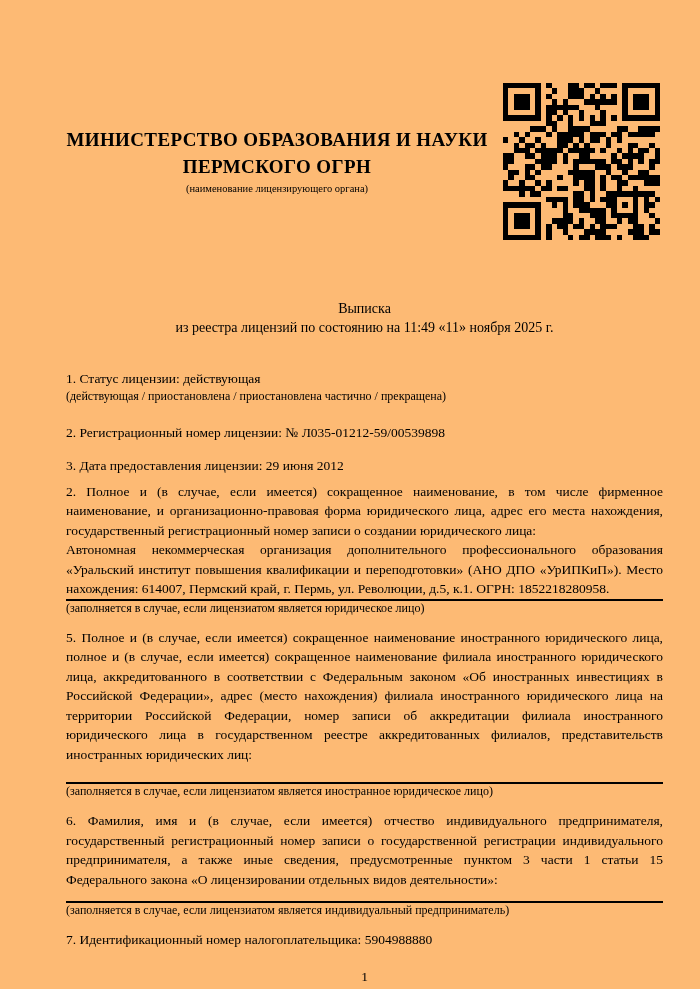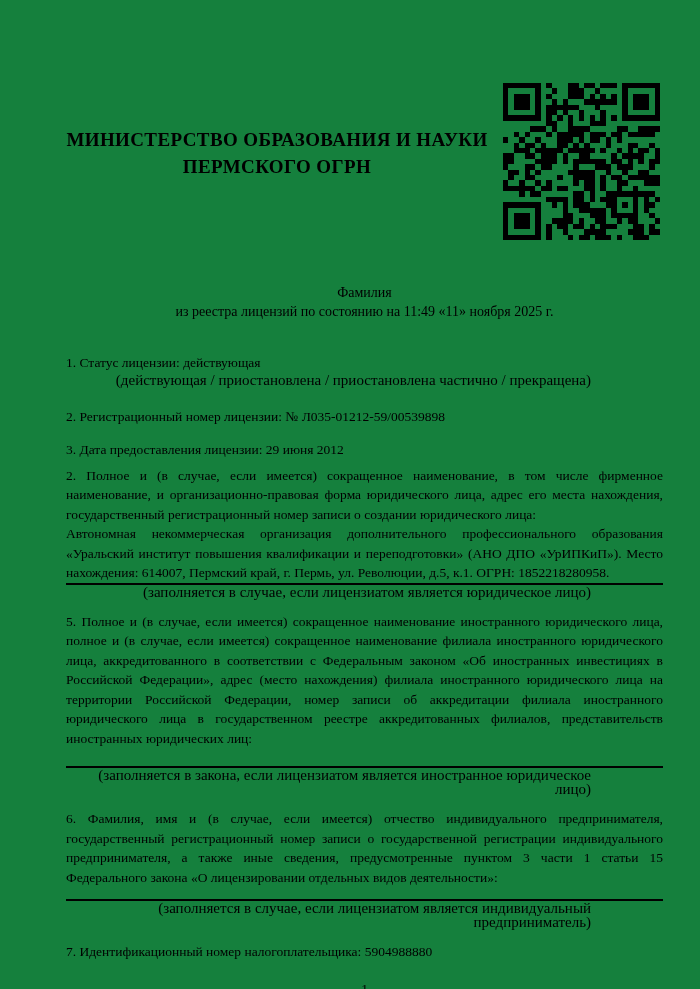--- a/index.html
+++ b/index.html
@@ -4,21 +4,21 @@
 <style>
   html, body {
     margin: 0;
     padding: 0;
     background: #ffffff;
   }
   .page {
     position: relative;
     width: 700px;
     height: 989px;
-    background: #15803d;
+    background: #fdba74;
     color: #000000;
     font-family: "Liberation Serif", "DejaVu Serif", serif;
     overflow: hidden;
   }
   .content {
     padding: 0 37px 0 66px; 
   }
   
   .ministry-header {
     margin-top: 126px;
@@ -55,23 +55,23 @@
   
   .items { margin-top: 32px; }
   p { margin: 0; }
   .body-text {
     font-size: 13.5px;
     line-height: 19.5px;
     text-align: justify;
   }
   .single { text-align: left; }
   .note {
-    font-size: 15px;
+    font-size: 12px;
     line-height: 14px;
-    text-align: right;
+    text-align: left;
     padding-right: 72px; 
   }
   .rule {
     border-top: 2px solid #000000;
     height: 0;
     width: 100%;
   }
   .mt20 { margin-top: 20px; }
   .mt14 { margin-top: 14px; }
   .mt13 { margin-top: 13px; }
@@ -529,44 +529,45 @@
         <rect x="25" y="28" width="1" height="1"></rect>
         <rect x="26" y="28" width="1" height="1"></rect>
       </svg>
     </div>
 
   <div class="content">
 
     <div class="ministry-header">
       <div class="ministry-name">МИНИСТЕРСТВО ОБРАЗОВАНИЯ И НАУКИ</div>
       <div class="ministry-name">ПЕРМСКОГО ОГРН</div>
+      <div class="org-caption">(наименование лицензирующего органа)</div>
     </div>
 
     <div class="doc-title">
-      <div>Фамилия</div>
+      <div>Выписка</div>
       <div>из реестра лицензий по состоянию на 11:49 «11» ноября 2025 г.</div>
     </div>
 
     <div class="items">
 
       <p class="body-text single">1. Статус лицензии: действующая</p>
       <p class="note">(действующая / приостановлена / приостановлена частично / прекращена)</p>
 
       <p class="body-text single mt20">2. Регистрационный номер лицензии: № Л035-01212-59/00539898</p>
 
       <p class="body-text single mt14">3. Дата предоставления лицензии: 29 июня 2012</p>
 
       <p class="body-text mt6">2. Полное и (в случае, если имеется) сокращенное наименование, в том числе фирменное наименование, и организационно-правовая форма юридического лица, адрес его места нахождения, государственный регистрационный номер записи о создании юридического лица:</p>
       <p class="body-text">Автономная некоммерческая организация дополнительного профессионального образования «Уральский институт повышения квалификации и переподготовки» (АНО ДПО «УрИПКиП»). Место нахождения: 614007, Пермский край, г. Пермь, ул. Революции, д.5, к.1. ОГРН: 1852218280958.</p>
       <div class="rule"></div>
       <p class="note">(заполняется в случае, если лицензиатом является юридическое лицо)</p>
 
       <p class="body-text mt13">5. Полное и (в случае, если имеется) сокращенное наименование иностранного юридического лица, полное и (в случае, если имеется) сокращенное наименование филиала иностранного юридического лица, аккредитованного в соответствии с Федеральным законом «Об иностранных инвестициях в Российской Федерации», адрес (место нахождения) филиала иностранного юридического лица на территории Российской Федерации, номер записи об аккредитации филиала иностранного юридического лица в государственном реестре аккредитованных филиалов, представительств иностранных юридических лиц:</p>
       <div class="rule rule-gap18"></div>
-      <p class="note">(заполняется в закона, если лицензиатом является иностранное юридическое лицо)</p>
+      <p class="note">(заполняется в случае, если лицензиатом является иностранное юридическое лицо)</p>
 
       <p class="body-text mt13">6. Фамилия, имя и (в случае, если имеется) отчество индивидуального предпринимателя, государственный регистрационный номер записи о государственной регистрации индивидуального предпринимателя, а также иные сведения, предусмотренные пунктом 3 части 1 статьи 15 Федерального закона «О лицензировании отдельных видов деятельности»:</p>
       <div class="rule rule-gap12"></div>
       <p class="note">(заполняется в случае, если лицензиатом является индивидуальный предприниматель)</p>
 
       <p class="body-text single mt13">7. Идентификационный номер налогоплательщика: 5904988880</p>
 
       <div class="page-number">1</div>
 
     </div>

